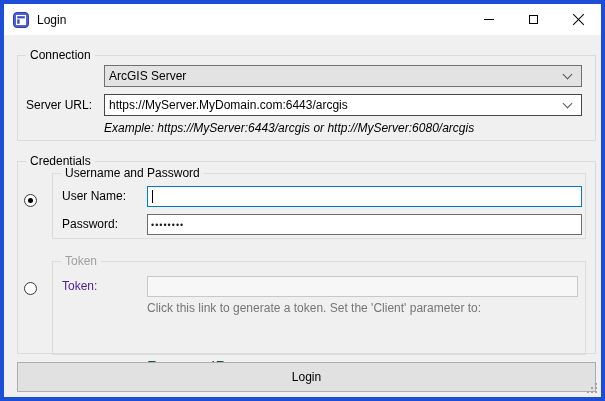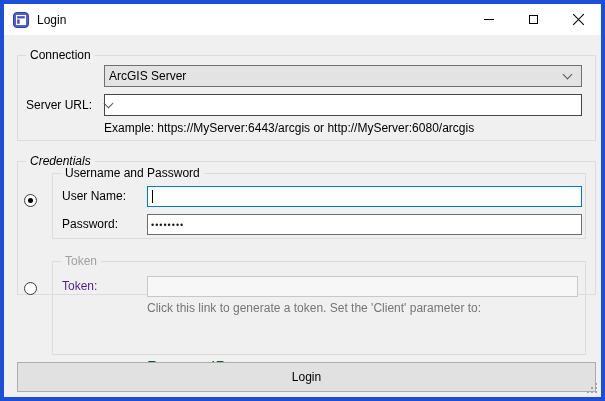--- a/index.html
+++ b/index.html
@@ -85,26 +85,27 @@
     <span class="group-label">Connection</span>
   </div>
 
   <div class="combo combo-type" style="left:100px; top:61px; width:478px;">
     <span class="combo-text">ArcGIS Server</span>
     <span class="chevron"></span>
   </div>
 
   <span class="label" style="left:22px; top:90px;">Server URL:</span>
   <div class="combo combo-url" style="left:100px; top:90px; width:478px;">
+    <span class="combo-text">https://MyServer.MyDomain.com:6443/arcgis</span>
     <span class="chevron"></span>
   </div>
 
-  <span class="label" style="left:100px; top:113px;">Example: https://MyServer:6443/arcgis or http://MyServer:6080/arcgis</span>
+  <span class="label" style="left:100px; top:113px;font-style:italic;">Example: https://MyServer:6443/arcgis or http://MyServer:6080/arcgis</span>
 
-  <div class="group" style="left:13px; top:157px; width:579px; height:134px;font-style:italic;">
+  <div class="group" style="left:13px; top:157px; width:579px; height:193px;">
     <span class="group-label">Credentials</span>
   </div>
 
   <span class="radio" style="left:20px; top:190px;">
       <span class="dot"></span>
     </span>
 
   <div class="group" style="left:48px; top:169px; width:534px; height:66px;">
     <span class="group-label">Username and Password</span>
   </div>

